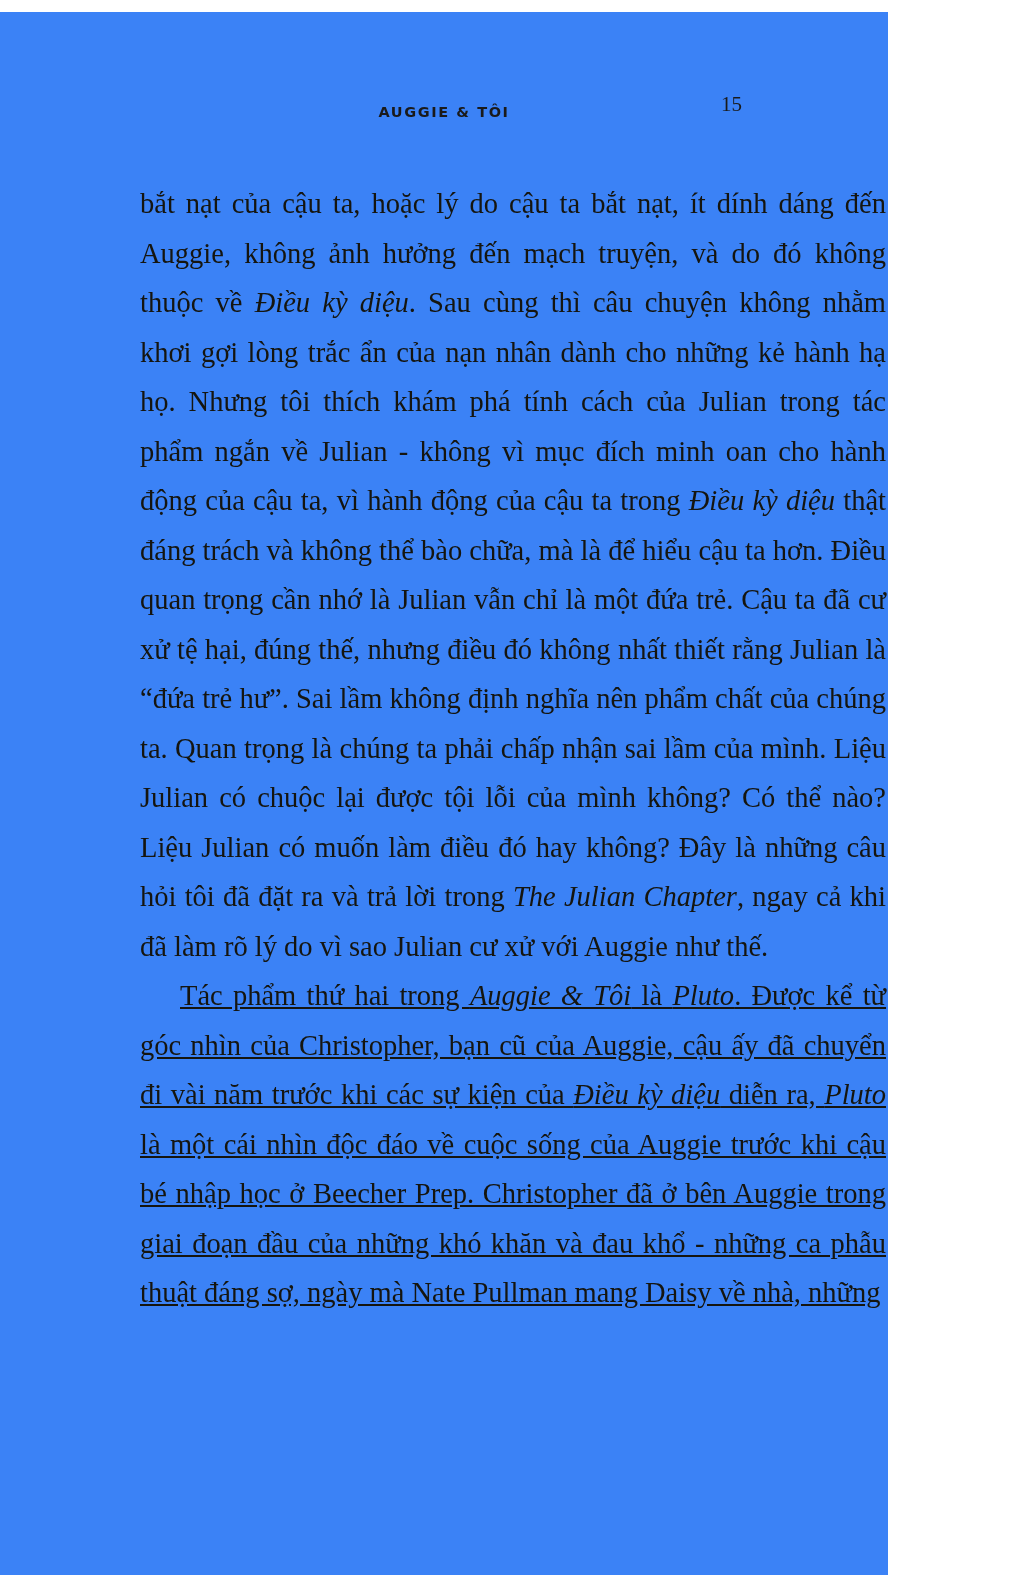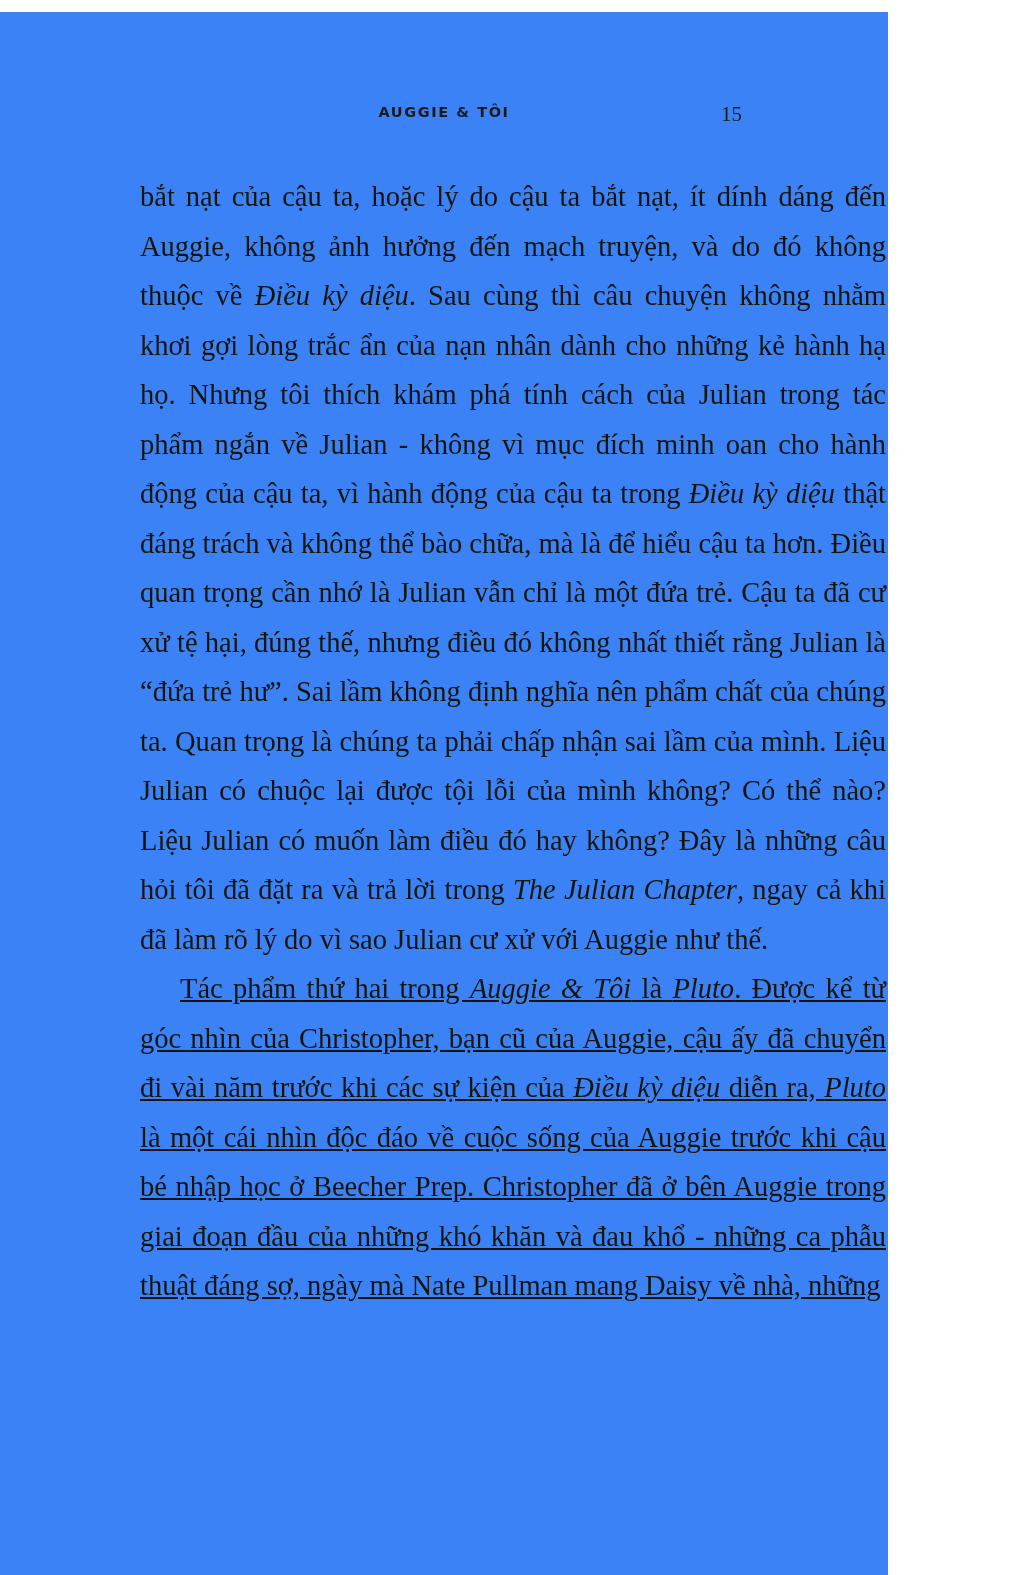--- a/index.html
+++ b/index.html
@@ -31,29 +31,29 @@
   .running-head-title {
     font-family: "DejaVu Sans", sans-serif;
     font-size: 14.5px;
     font-weight: 700;
     letter-spacing: 1.6px;
     color: #1a1a1a;
     text-transform: uppercase;
   }
   .folio {
     position: absolute;
-    top: 90px;
+    top: 80px;
     right: 146px;
     font-family: "Liberation Serif", serif;
     font-size: 21px;
     color: #1a1a1a;
   }
   .body-text {
     position: absolute;
-    top: 160px;
+    top: 167px;
     left: 140px;
     width: 746px;
   }
   .body-text p {
     margin: 0;
     font-size: 28.5px;
     line-height: 49.5px;
     text-align: justify;
     text-justify: inter-word;
     color: #15150f;

